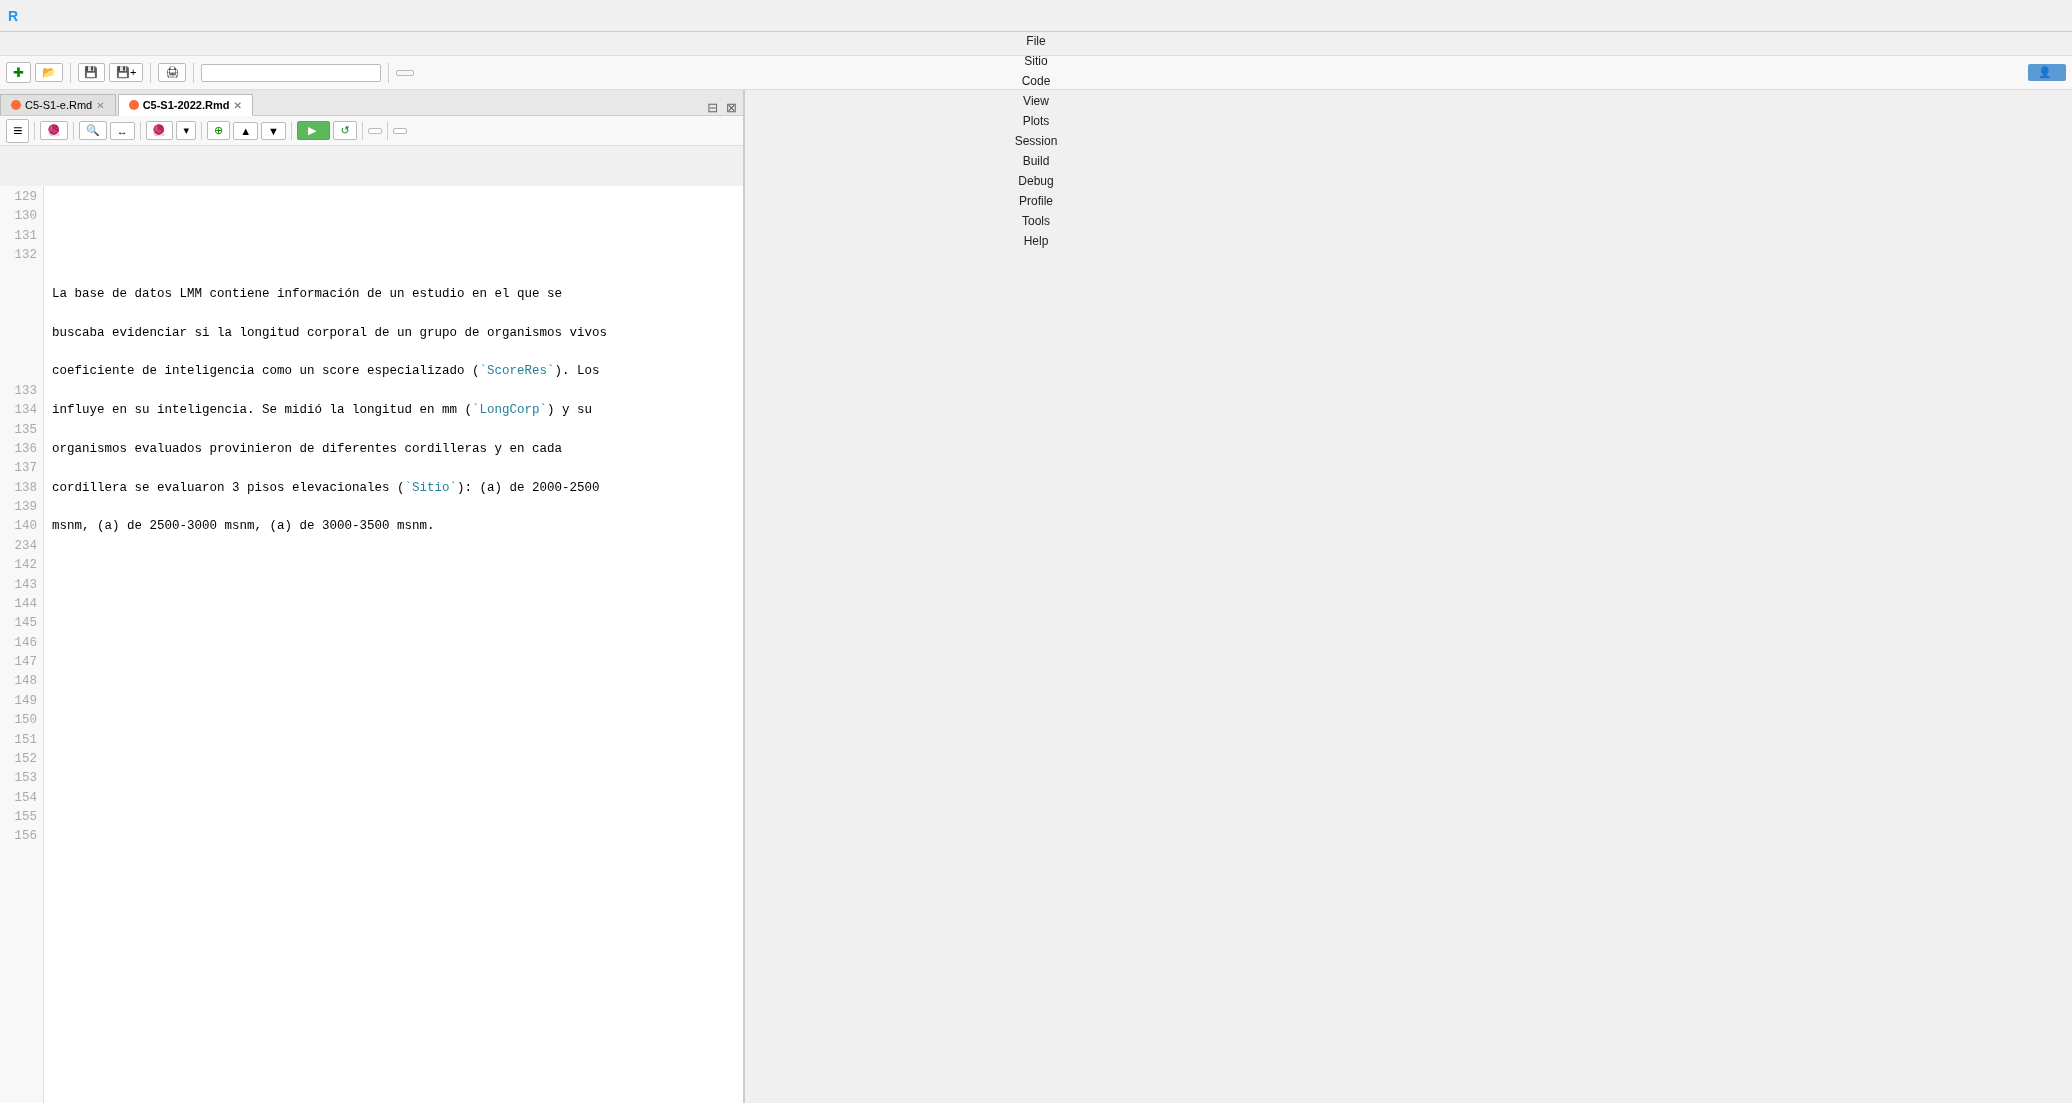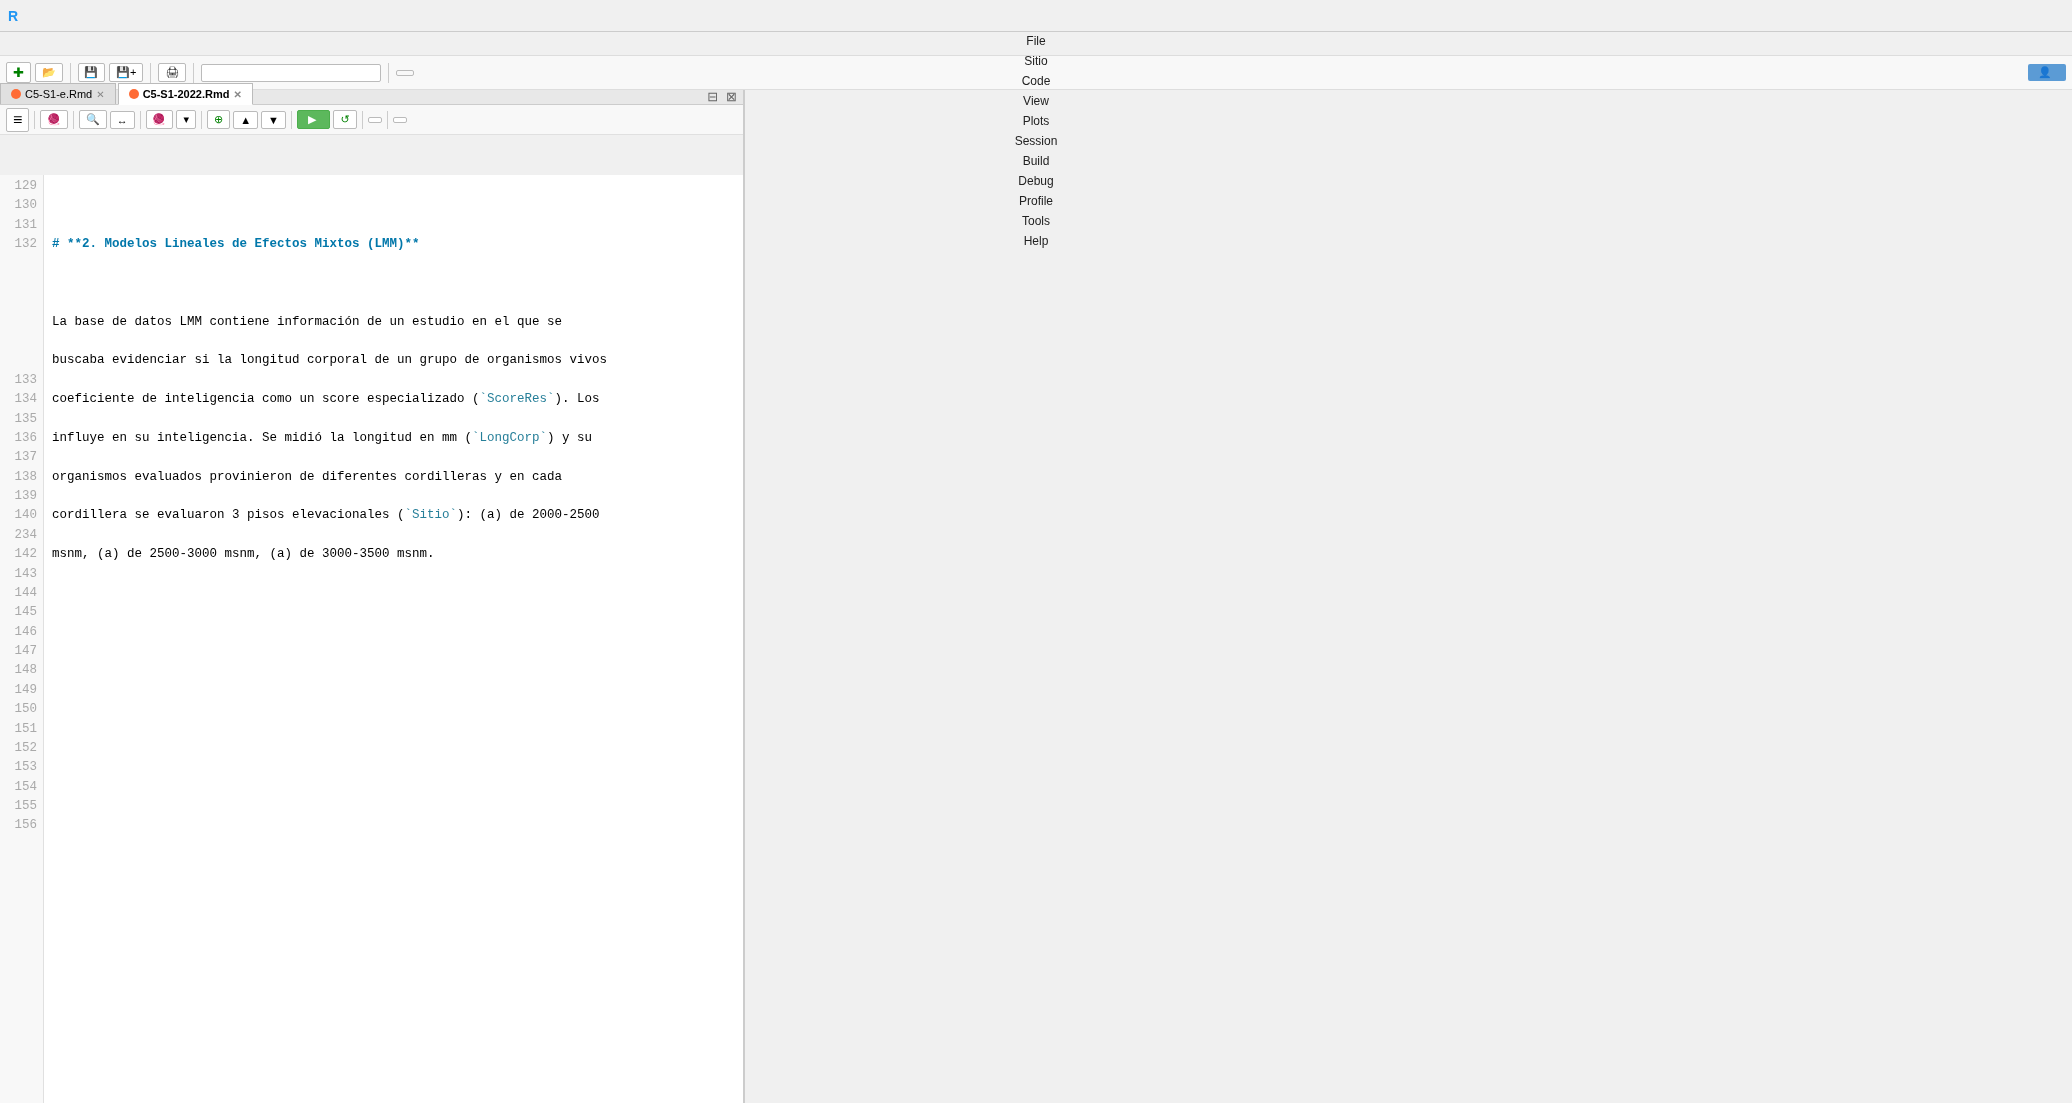--- a/index.html
+++ b/index.html
@@ -94,21 +94,21 @@
     #left-panel {
       width: 745px;
       display: flex;
       flex-direction: column;
       border-right: 2px solid #ccc;
     }
     
     
     #editor-tabs {
       background: #e8e8e8;
-      height: 15px;
+      height: 26px;
       display: flex;
       align-items: flex-end;
       border-bottom: 1px solid #ccc;
     }
     .editor-tab {
       padding: 4px 10px;
       font-size: 11px;
       cursor: pointer;
       background: #e0e0e0;
       border: 1px solid #bbb;
@@ -343,21 +343,20 @@
         <div>150</div>
         <div>151</div>
         <div>152</div>
         <div>153</div>
         <div>154</div>
         <div>155</div>
         <div>156</div>
       </div>
       <div id="code-content">
 <div>&nbsp;</div>
-<div><span class="c-heading"># **2. Modelos Lineales de Efectos Mixtos (LMM)**</span></div>
 <div>&nbsp;</div>
 <div>La base de datos LMM contiene información de un estudio en el que se</div>
 <div>buscaba evidenciar si la longitud corporal de un grupo de organismos vivos</div>
 <div>coeficiente de inteligencia como un score especializado (<span class="c-var">`ScoreRes`</span>). Los</div>
 <div>influye en su inteligencia. Se midió la longitud en mm (<span class="c-var">`LongCorp`</span>) y su</div>
 <div>organismos evaluados provinieron de diferentes cordilleras y en cada</div>
 <div>cordillera se evaluaron 3 pisos elevacionales (<span class="c-var">`Sitio`</span>): (a) de 2000-2500</div>
 <div>msnm, (a) de 2500-3000 msnm, (a) de 3000-3500 msnm.</div>
 <div>&nbsp;</div>
 <div><span class="c-backtick"></span></div></div>

